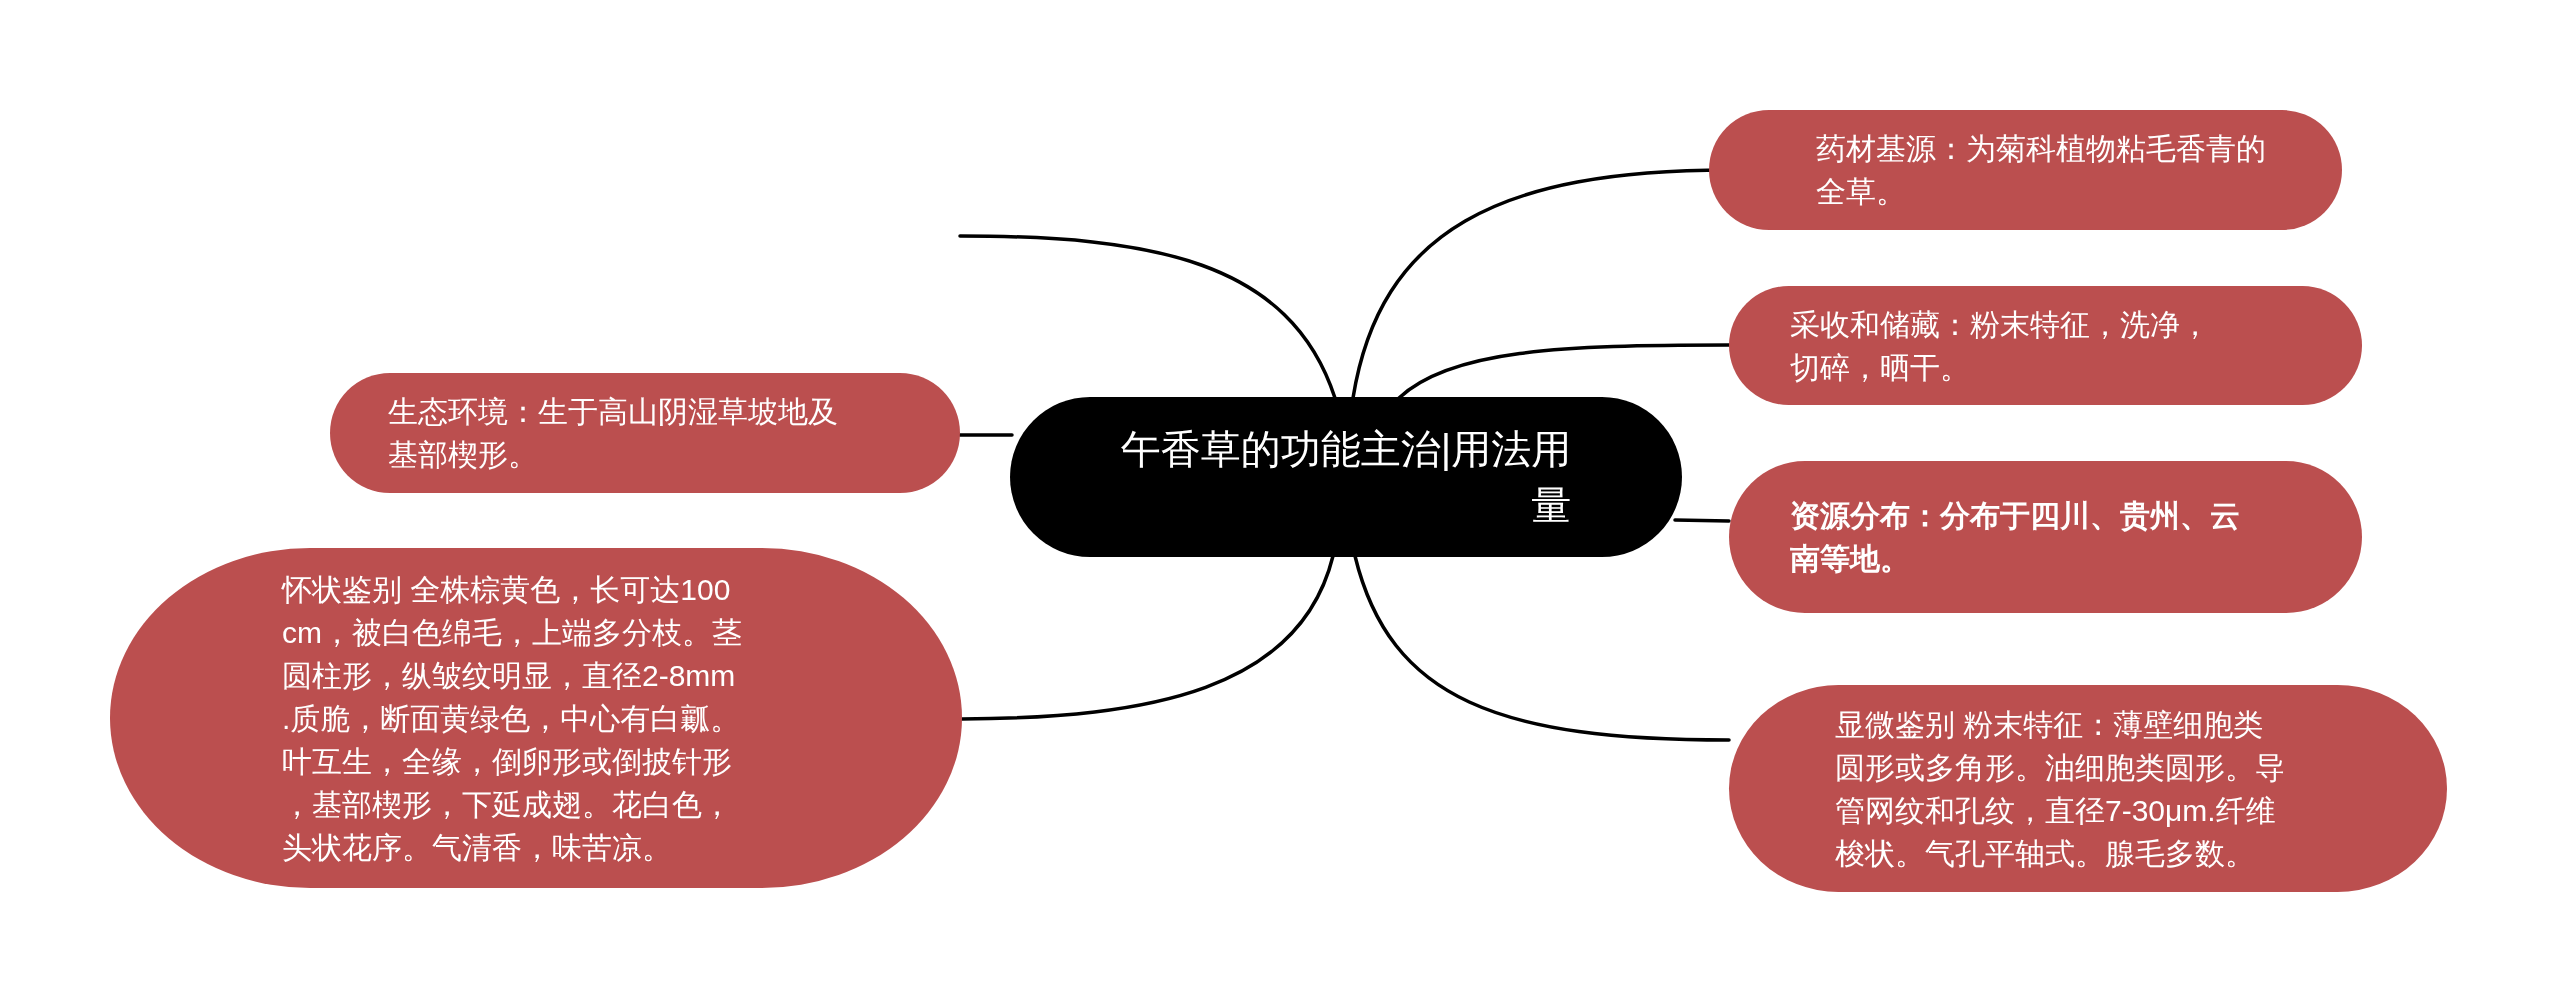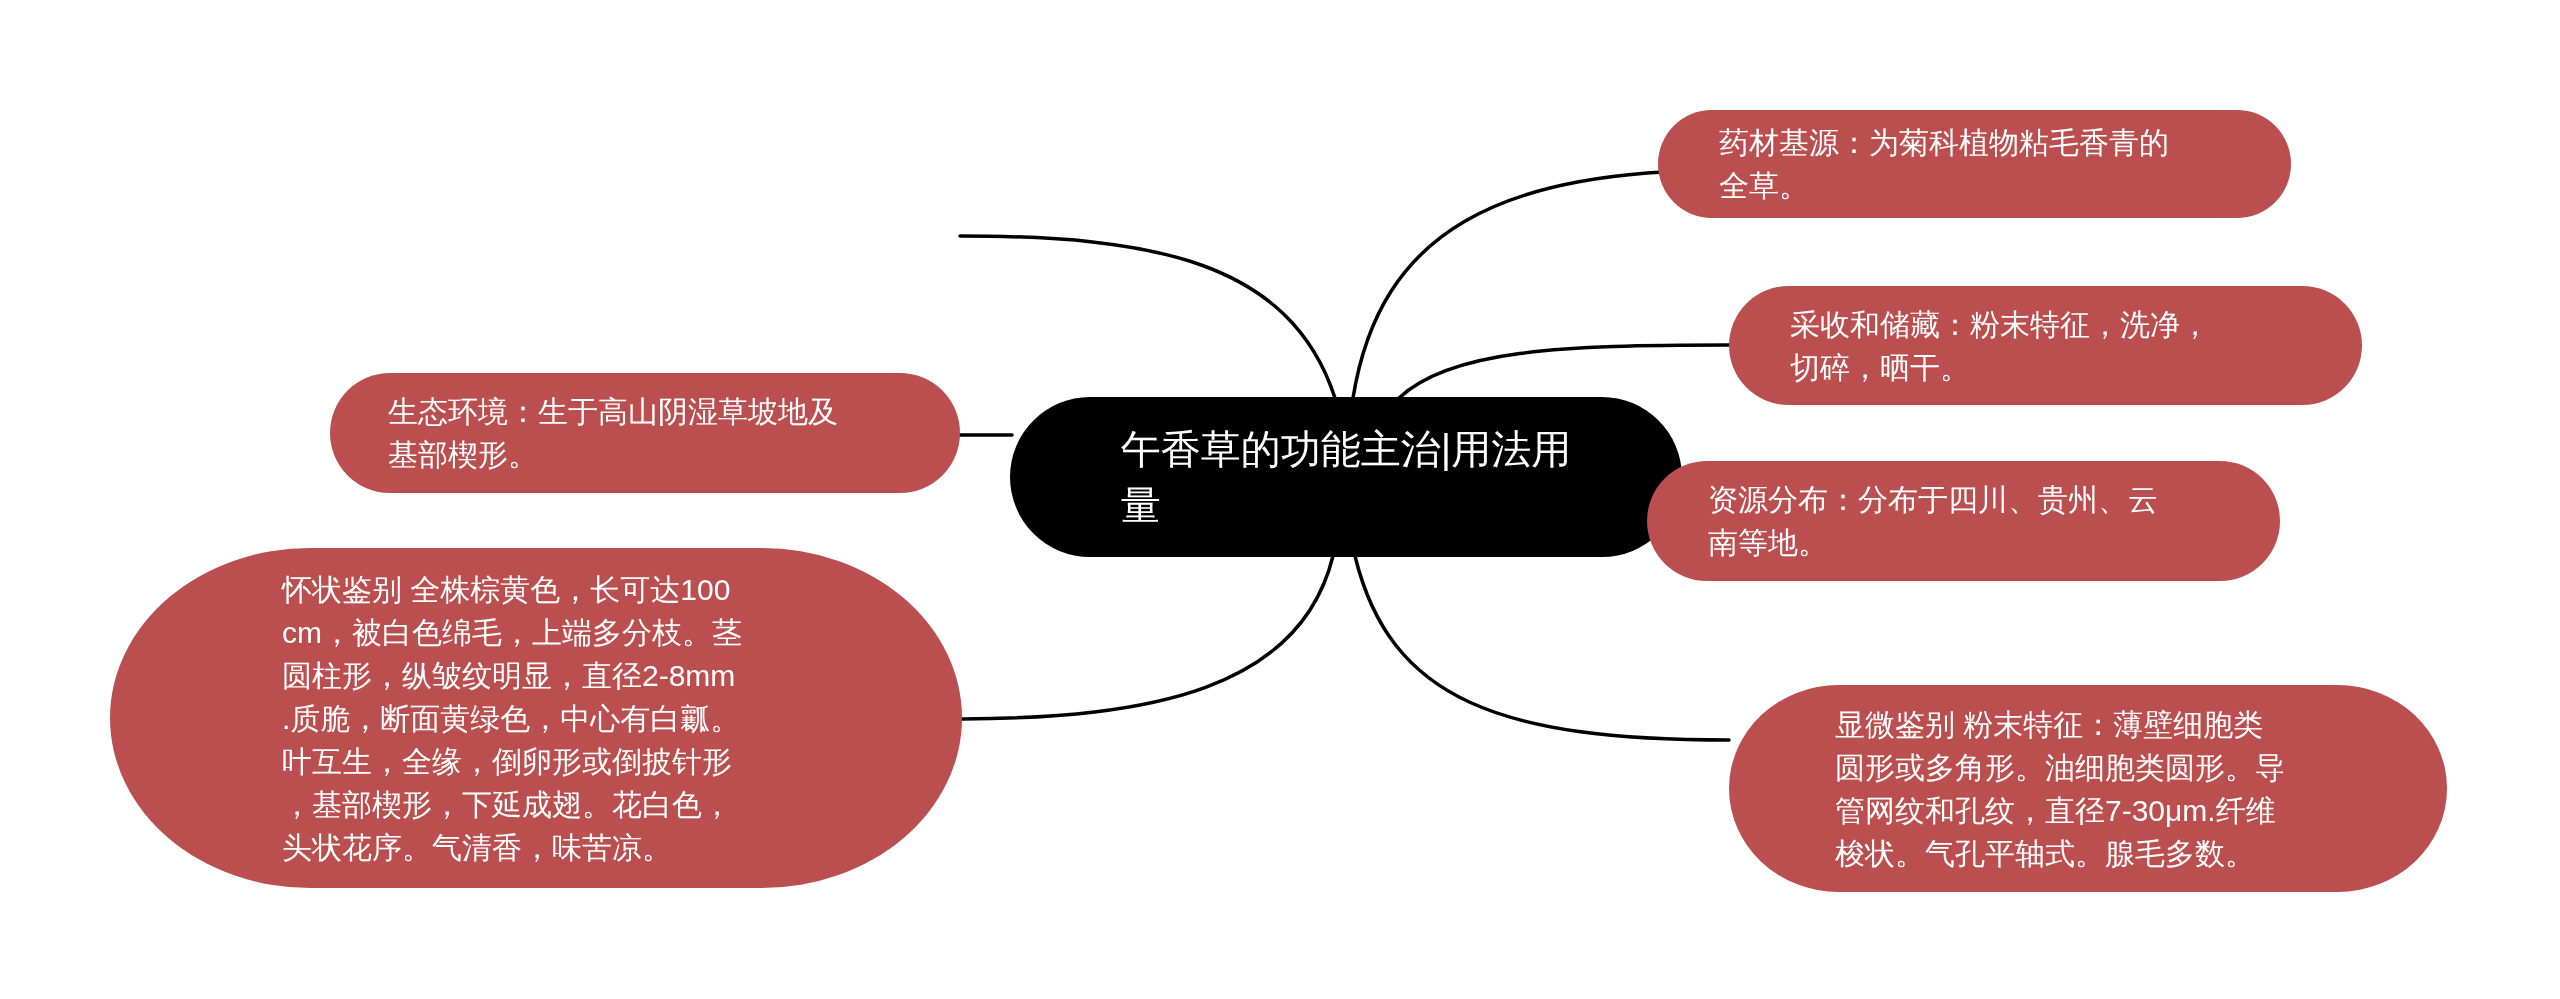--- a/index.html
+++ b/index.html
@@ -12,21 +12,21 @@
       position: absolute; box-sizing: border-box;
       background: #bb4f4f; color: #ffffff;
       display: flex; align-items: center;
       font-size: 30px; line-height: 43px;
       border-radius: 999px;
     }
     .node .txt { white-space: pre-line; }
     .center {
       position: absolute; box-sizing: border-box;
       background: #000000; color: #ffffff;
-      display: flex; align-items: center; justify-content: center; text-align: left;
+      display: flex; align-items: center; justify-content: center; text-align: right;
       font-size: 40px; line-height: 56px;
       border-radius: 80px;
       padding: 0 70px;
     }
   </style>
 </head>
 <body>
 
 <div id="canvas">
 
@@ -61,31 +61,31 @@
   <div class="node" style="left:110px; top:548px; width:852px; height:340px; padding-left:172px; padding-right:40px; border-radius:200px/170px;">
     <span class="txt">怀状鉴别 全株棕黄色，长可达100
 cm，被白色绵毛，上端多分枝。茎
 圆柱形，纵皱纹明显，直径2-8mm
 .质脆，断面黄绿色，中心有白瓤。
 叶互生，全缘，倒卵形或倒披针形
 ，基部楔形，下延成翅。花白色，
 头状花序。气清香，味苦凉。</span>
   </div>
 
-  <div class="node" style="left:1658px; top:110px; width:633px; height:108px; padding-left:61px; padding-right:30px;">
+  <div class="node" style="left:1709px; top:110px; width:633px; height:120px; padding-left:61px; padding-right:30px;justify-content:center;">
     <span class="txt">药材基源：为菊科植物粘毛香青的
 全草。</span>
   </div>
 
   <div class="node" style="left:1729px; top:286px; width:633px; height:119px; padding-left:61px; padding-right:30px;">
     <span class="txt">采收和储藏：粉末特征，洗净，
 切碎，晒干。</span>
   </div>
 
-  <div class="node" style="left:1647px; top:461px; width:633px; height:120px; padding-left:61px; padding-right:30px;">
+  <div class="node" style="left:1729px; top:461px; width:633px; height:152px; padding-left:61px; padding-right:30px;font-weight:bold;">
     <span class="txt">资源分布：分布于四川、贵州、云
 南等地。</span>
   </div>
 
   <div class="node" style="left:1729px; top:637px; width:718px; height:207px; padding-left:106px; padding-right:40px; border-radius:110px/104px;margin-top:48px;">
     <span class="txt">显微鉴别 粉末特征：薄壁细胞类
 圆形或多角形。油细胞类圆形。导
 管网纹和孔纹，直径7-30μm.纤维
 梭状。气孔平轴式。腺毛多数。</span>
   </div>

